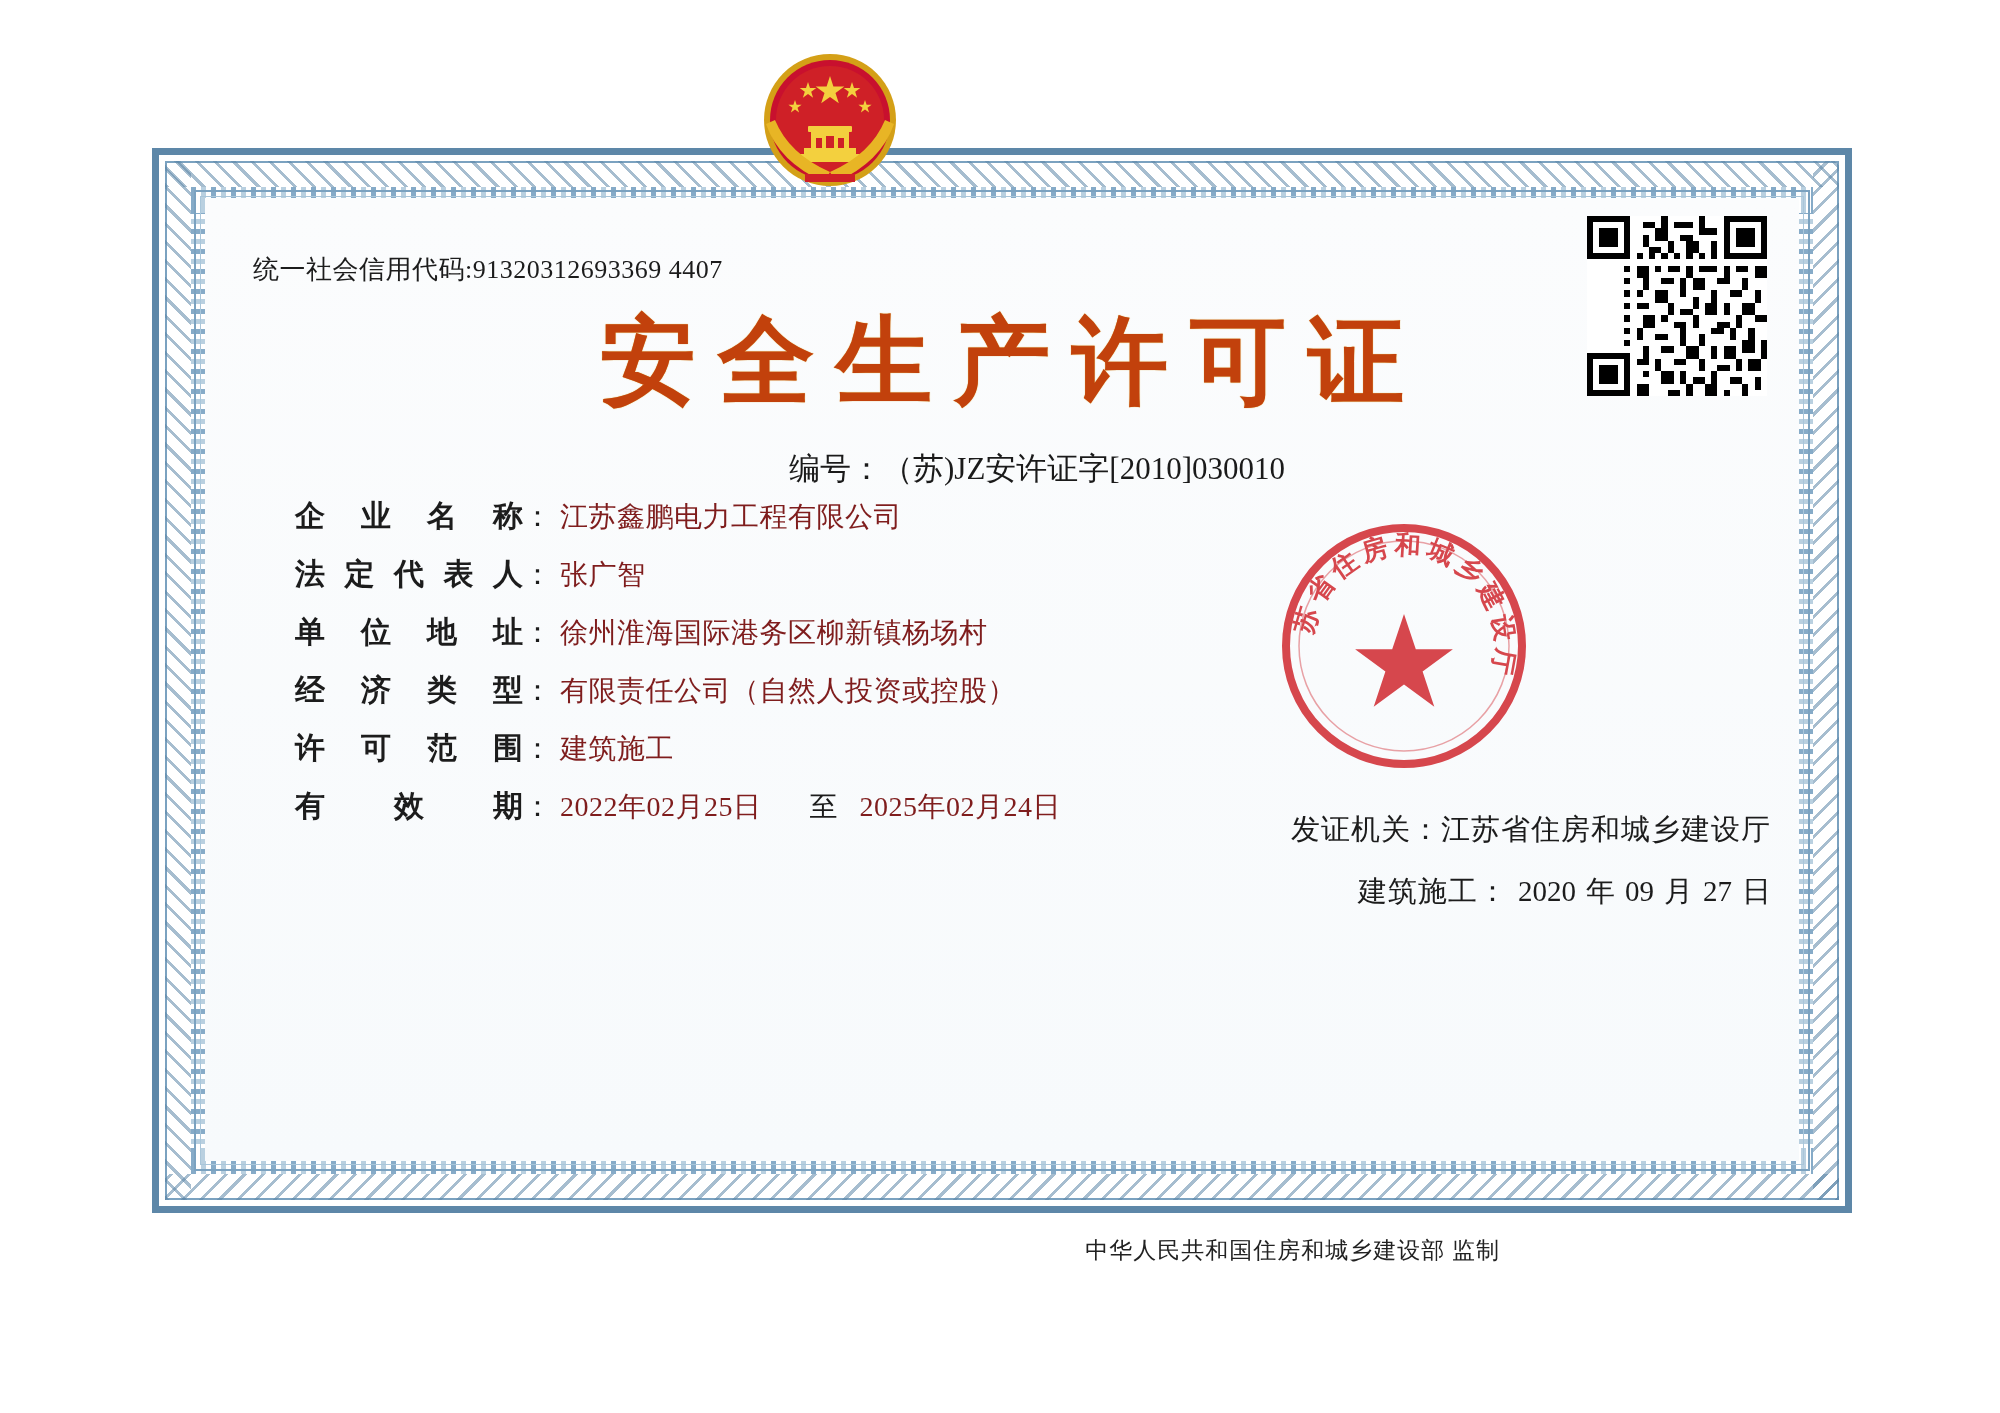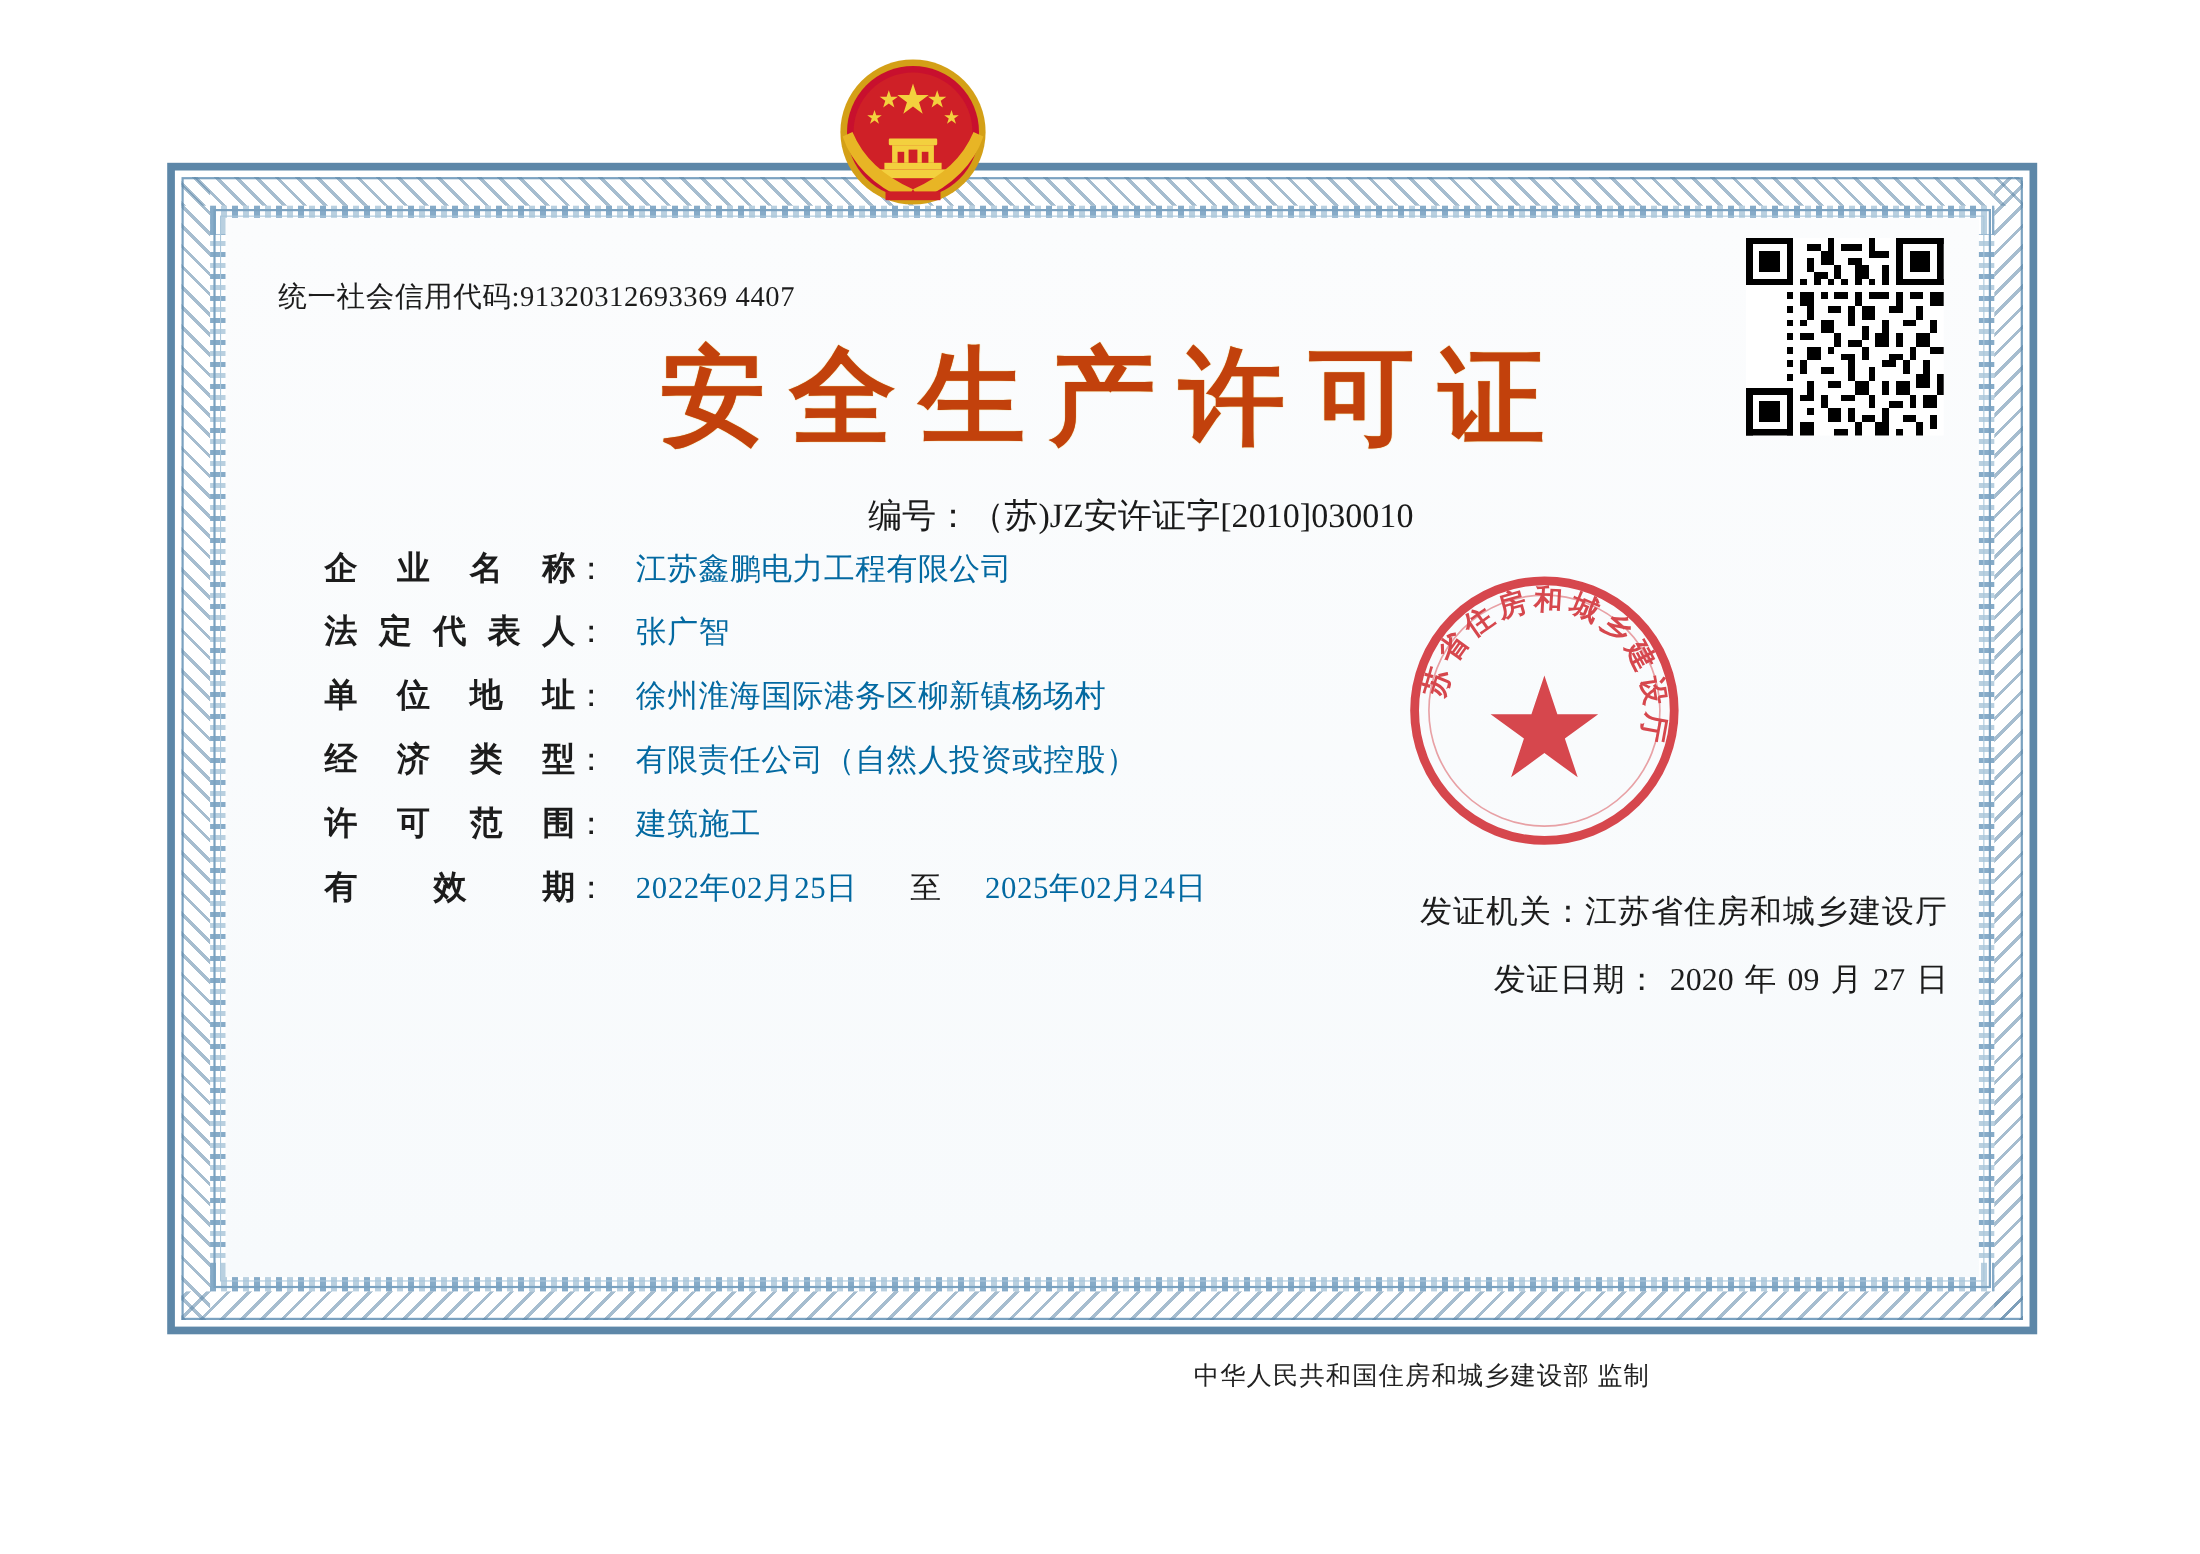--- a/index.html
+++ b/index.html
@@ -214,24 +214,23 @@
   }
   .row-label span {
     display: inline-block;
   }
   .row-colon {
     font-size: 29px;
     padding: 0 2px 0 0;
   }
   .row-value {
     font-size: 28px;
-    color: #0369a1;
+    color: #7f1d1d;
     padding-left: 6px;
     letter-spacing: 0.5px;
-    margin-left: 18px;
   }
   .row-value.num {
     font-family: "Liberation Serif", "DejaVu Serif", serif;
   }
   .valid-sep {
     display: inline-block;
     padding: 0 16px 0 48px;
     font-size: 28px;
   }
 
@@ -527,21 +526,21 @@
         <div class="valid-sep">至</div>
         <div class="row-value num">2025年02月24日</div>
       </div>
     </div>
 
     <div class="issuer-block">
       <div class="issuer-line">
         <span class="issuer-label">发证机关：</span><span class="issuer-value">江苏省住房和城乡建设厅</span>
       </div>
       <div class="issuer-line date-line">
-        <span class="issuer-label">发证日期：</span><span class="dnum">2020</span><span>年</span><span class="dnum">09</span><span>月</span><span class="dnum">27</span><span>日</span>
+        <span class="issuer-label">建筑施工：</span><span class="dnum">2020</span><span>年</span><span class="dnum">09</span><span>月</span><span class="dnum">27</span><span>日</span>
       </div>
     </div>
   </div>
 
   <div class="seal">
     <svg viewBox="0 0 256 256" width="256" height="256" aria-hidden="true">
       <defs>
         <path id="sealArc" d="M 128,128 m -92,0 a 92,92 0 1,1 184,0 a 92,92 0 1,1 -184,0"></path>
       </defs>
       <circle cx="128" cy="128" r="118" fill="none" stroke="#cf2027" stroke-width="8"></circle>

